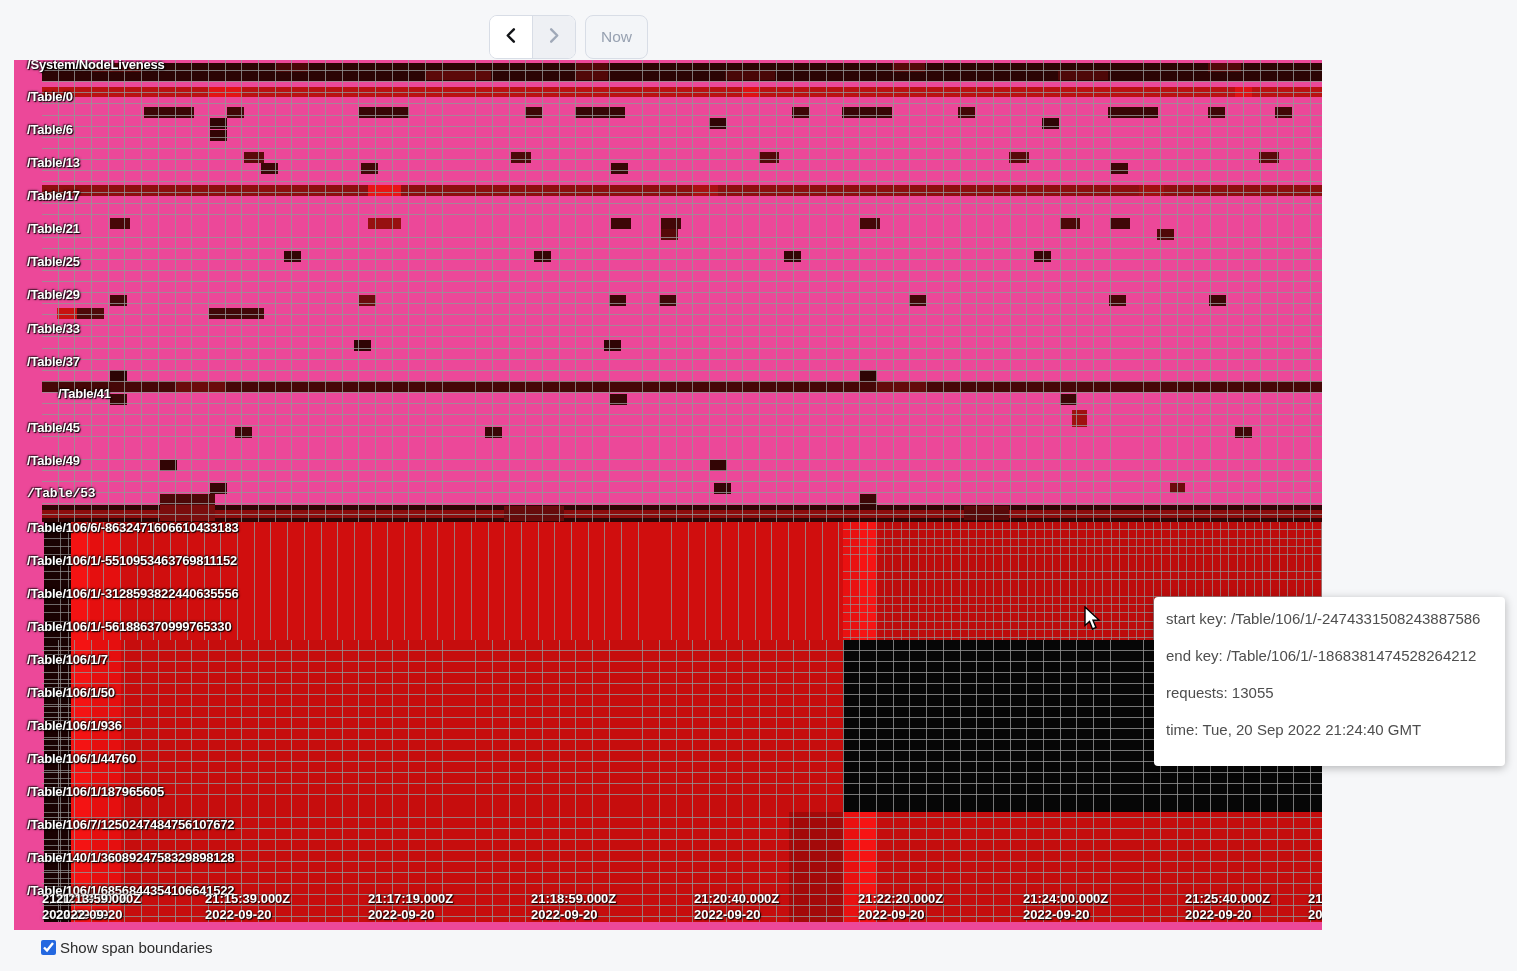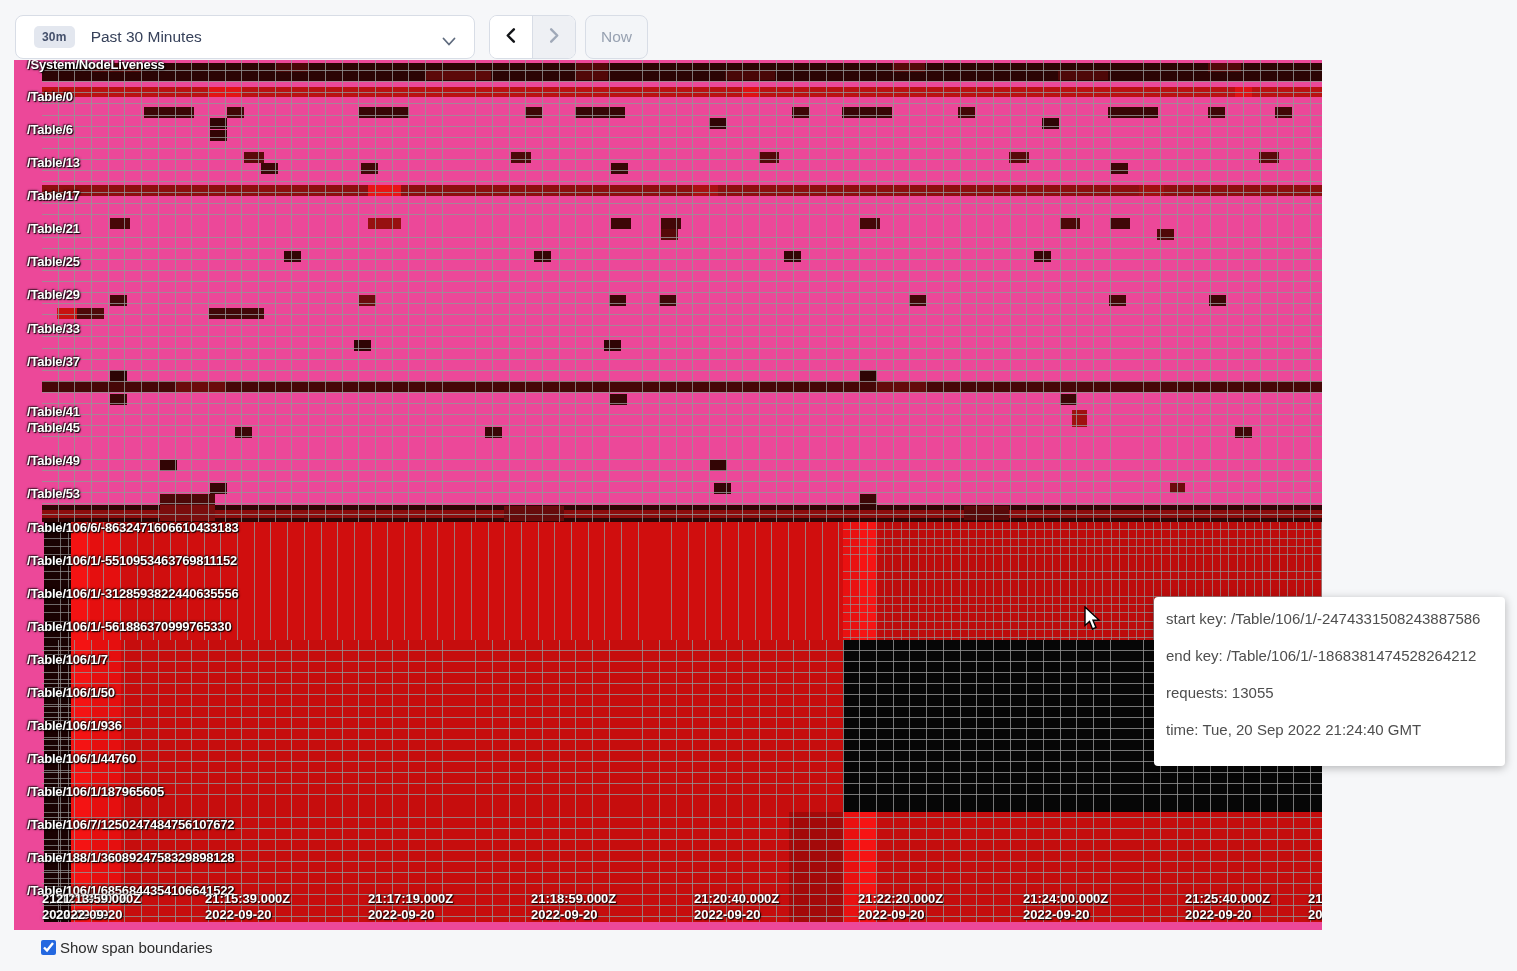--- a/index.html
+++ b/index.html
@@ -74,29 +74,20 @@
   .footer { position: absolute; left: 15px; top: 939px; display: flex; align-items: center; padding-left: 26px; }
   .footer input { width: 15px; height: 15px; accent-color: #2468e0; margin-right: 4px; }
   .footer label { font-size: 15px; color: #2c2c2c; }
   
   .cursor { position: absolute; left: 1084px; top: 606px; z-index: 30; pointer-events: none; }
 </style>
 </head>
 <body>
 
 <div class="toolbar">
-  <div class="time-select">
-    <span class="time-badge">30m</span>
-    <span class="time-label">Past 30 Minutes</span>
-    <span class="caret">
-      <svg width="14" height="10" viewBox="0 0 14 10">
-          <path d="M1.5 1.5 L7 7.5 L12.5 1.5" stroke="#5f6b7e" stroke-width="1.8" fill="none" stroke-linecap="round"></path>
-        </svg>
-    </span>
-  </div>
   <div class="nav-group">
     <button class="nav-btn">
       <span>
         <svg width="15" height="17" viewBox="0 0 16 16">
             <path d="M10.5 1.5 L4 8 L10.5 14.5" stroke="#121417" stroke-width="2.6" fill="none" stroke-linecap="round" stroke-linejoin="round"></path>
           </svg>
       </span>
     </button>
     <div class="nav-divider"></div>
     <button class="nav-btn disabled">
@@ -222,35 +213,35 @@
     <div class="row-label" style="top: -3px;">/System/NodeLiveness</div>
     <div class="row-label" style="top: 29px;">/Table/0</div>
     <div class="row-label" style="top: 62px;">/Table/6</div>
     <div class="row-label" style="top: 95px;">/Table/13</div>
     <div class="row-label" style="top: 128px;">/Table/17</div>
     <div class="row-label" style="top: 161px;">/Table/21</div>
     <div class="row-label" style="top: 194px;">/Table/25</div>
     <div class="row-label" style="top: 227px;">/Table/29</div>
     <div class="row-label" style="top: 261px;">/Table/33</div>
     <div class="row-label" style="top: 294px;">/Table/37</div>
-    <div class="row-label" style="top: 344px;">/Table/41</div>
+    <div class="row-label" style="top: 326px; margin-left: 31px;">/Table/41</div>
     <div class="row-label" style="top: 360px;">/Table/45</div>
     <div class="row-label" style="top: 393px;">/Table/49</div>
-    <div class="row-label" style="top: 426px;">/Table/53</div>
+    <div class="row-label" style="top: 426px; font-family: Liberation Mono, monospace;">/Table/53</div>
     <div class="row-label" style="top: 460px;">/Table/106/6/-8632471606610433183</div>
     <div class="row-label" style="top: 493px;">/Table/106/1/-5510953463769811152</div>
     <div class="row-label" style="top: 526px;">/Table/106/1/-3128593822440635556</div>
     <div class="row-label" style="top: 559px; text-align: right;">/Table/106/1/-561886370999765330</div>
     <div class="row-label" style="top: 592px;">/Table/106/1/7</div>
     <div class="row-label" style="top: 625px;">/Table/106/1/50</div>
     <div class="row-label" style="top: 658px;">/Table/106/1/936</div>
     <div class="row-label" style="top: 691px;">/Table/106/1/44760</div>
     <div class="row-label" style="top: 724px;">/Table/106/1/187965605</div>
     <div class="row-label" style="top: 757px;">/Table/106/7/1250247484756107672</div>
-    <div class="row-label" style="top: 790px;">/Table/188/1/3608924758329898128</div>
+    <div class="row-label" style="top: 790px;">/Table/140/1/3608924758329898128</div>
     <div class="row-label" style="top: 823px;">/Table/106/1/6856844354106641522</div>
     <div class="axis-label" style="left: 28px;">
       <div>21:12:19.000Z</div>
       <div>2022-09-20</div>
     </div>
     <div class="axis-label" style="left: 42px;">
       <div>21:13:59.000Z</div>
       <div>2022-09-20</div>
     </div>
     <div class="axis-label" style="left: 191px;">

